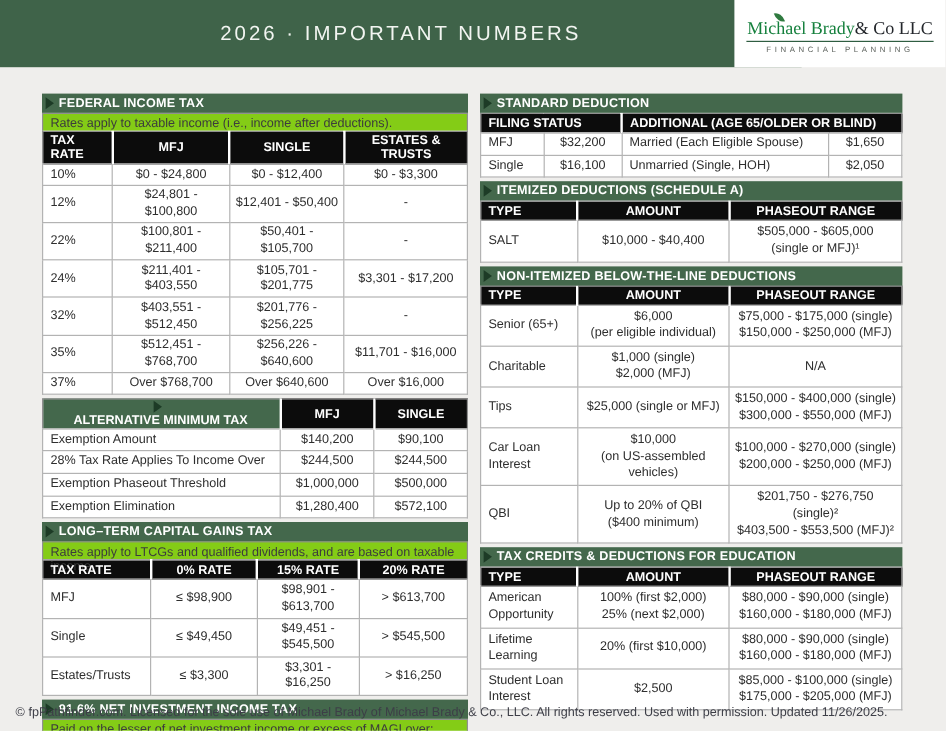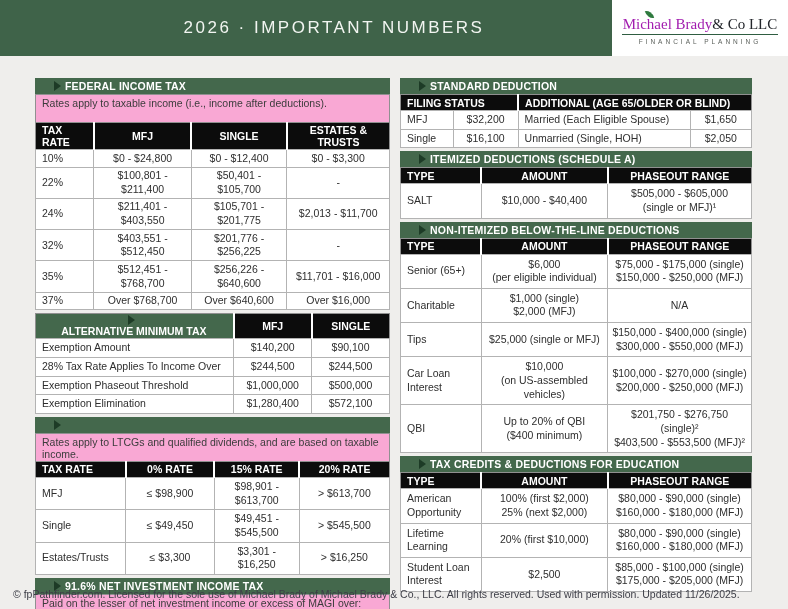--- a/index.html
+++ b/index.html
@@ -37,21 +37,21 @@
     padding-top: 4px;
   }
   .logo-name-wrap {
     position: relative;
     font-family: "Liberation Serif", serif;
     font-size: 15px; line-height: 17px;
     border-bottom: 1.5px solid #2f5d41;
     padding: 0 1px 1px 1px;
     white-space: nowrap;
   }
-  .logo-green { color: #a21caf; }
+  .logo-green { color: #15803d; }
   .logo-dark { color: #23262b; }
   .leaf {
     position: absolute; top: -6px; left: 24px;
     width: 7px; height: 9px;
     background: #2f7a3f;
     border-radius: 0 100% 0 100%;
     transform: rotate(-18deg);
   }
   .logo-tagline {
     margin-top: 3px;
@@ -61,37 +61,37 @@
   
   .col { position: absolute; top: 78px; }
   .col-left  { left: 35px;  width: 355px; }
   .col-right { left: 400px; width: 352px; }
   .section { margin-bottom: 3px; }
   
   .bar {
     position: relative;
     height: 16px; background: #44684c;
     display: flex; align-items: center;
-    padding-left: 19px;
+    padding-left: 3px;
     color: #ffffff; font-size: 10.5px; font-weight: bold;
     letter-spacing: 0.2px;
   }
   .arrow {
     width: 0; height: 0;
     border-left: 7px solid #1d3b26;
     border-top: 5px solid transparent;
     border-bottom: 5px solid transparent;
     margin-right: 4px;
   }
   .subtitle {
-    background: #f9a8d4;
+    background: #84cc16;
     border: 1px solid #909090; border-bottom: 0;
     font-size: 10.5px; color: #3c3c3c;
     padding: 2px 6px;
-    height: 28px;
+    height: 15px;
   }
   
   table {
     width: 100%;
     border-collapse: collapse;
     border: 1px solid #909090;
     background: #ffffff;
     table-layout: fixed;
   }
   th {
@@ -176,30 +176,36 @@
         </tr>
       </thead>
       <tbody>
           <tr>
             <td>10%</td>
             <td>$0 - $24,800</td>
             <td>$0 - $12,400</td>
             <td>$0 - $3,300</td>
           </tr>
           <tr>
+            <td>12%</td>
+            <td>$24,801 - $100,800</td>
+            <td>$12,401 - $50,400</td>
+            <td>-</td>
+          </tr>
+          <tr>
             <td>22%</td>
             <td>$100,801 - $211,400</td>
             <td>$50,401 - $105,700</td>
             <td>-</td>
           </tr>
           <tr>
             <td>24%</td>
             <td>$211,401 - $403,550</td>
             <td>$105,701 - $201,775</td>
-            <td>$2,013 - $11,700</td>
+            <td>$3,301 - $17,200</td>
           </tr>
           <tr>
             <td>32%</td>
             <td>$403,551 - $512,450</td>
             <td>$201,776 - $256,225</td>
             <td>-</td>
           </tr>
           <tr>
             <td>35%</td>
             <td>$512,451 - $768,700</td>
@@ -256,20 +262,21 @@
             <td>$1,280,400</td>
             <td>$572,100</td>
           </tr>
         </tbody>
     </table>
   </div>
 
   <div class="section">
     <div class="bar">
       <span class="arrow"></span>
+      <span>LONG–TERM CAPITAL GAINS TAX</span>
     </div>
     <div class="subtitle">Rates apply to LTCGs and qualified dividends, and are based on taxable income.</div>
     <table class="t-ltcg">
       <colgroup>
           <col style="width:25.5%">
           <col style="width:25%">
           <col style="width:24%">
           <col style="width:25.5%">
         </colgroup>
       <thead>

